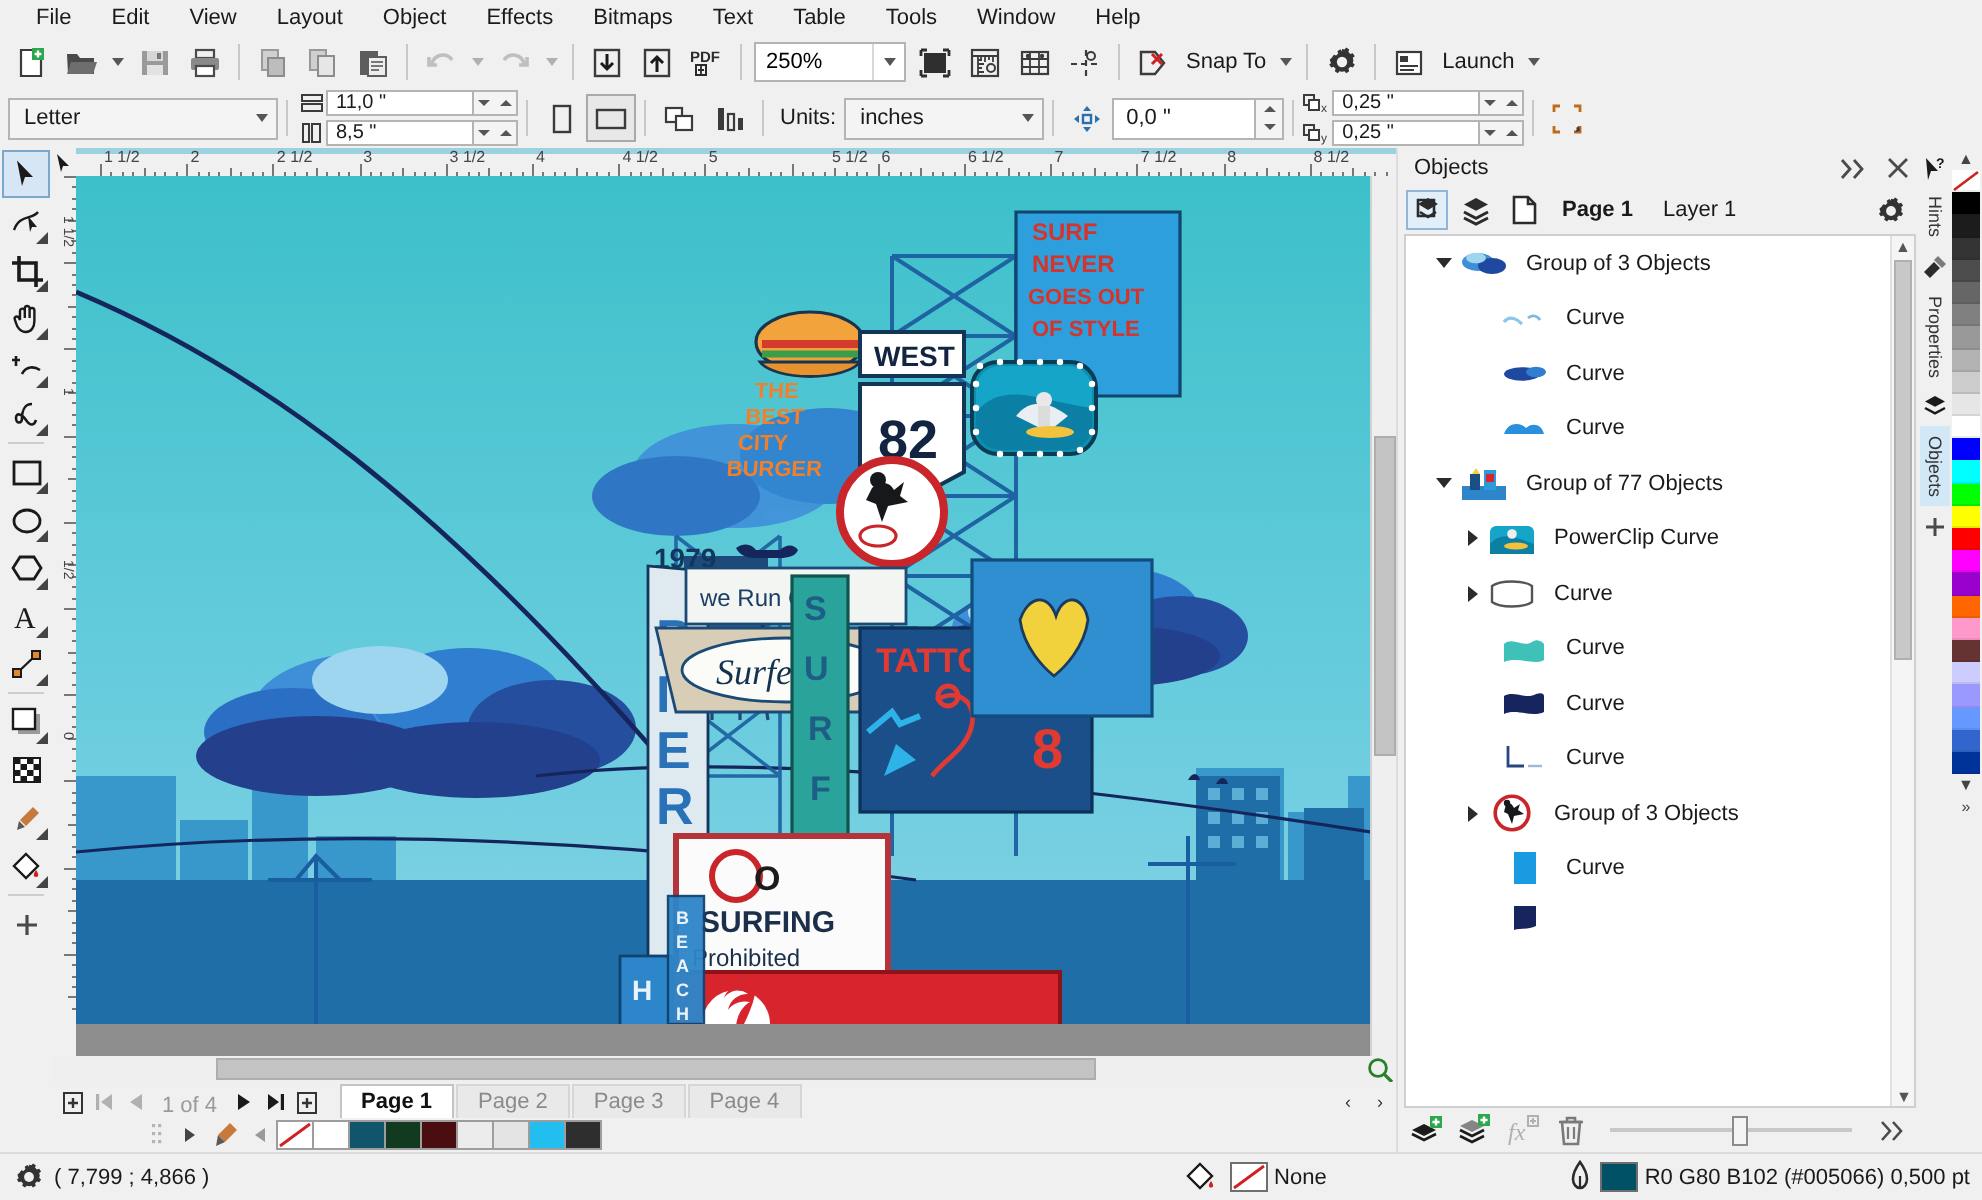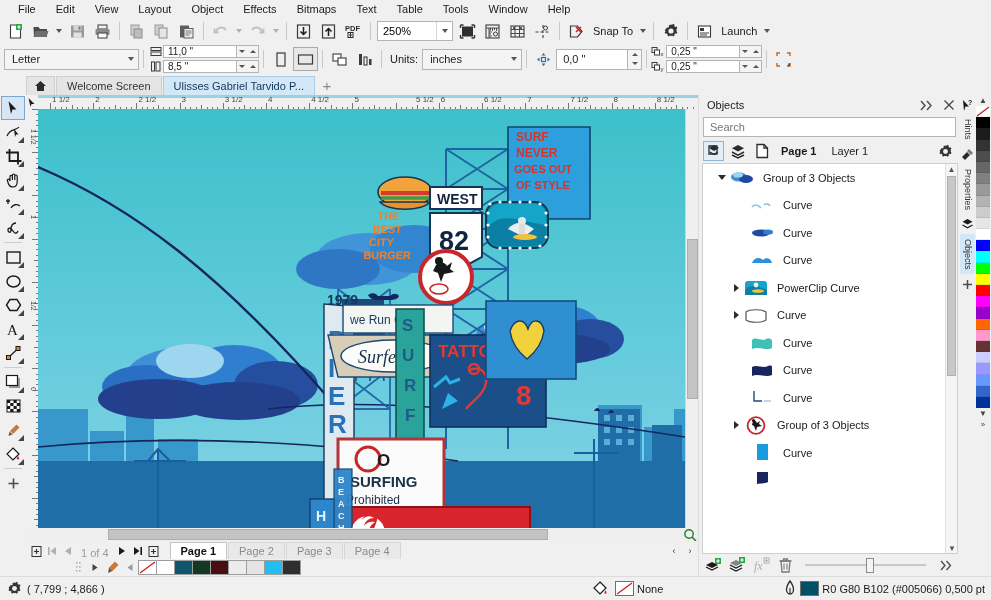--- a/index.html
+++ b/index.html
@@ -433,30 +433,20 @@
     </div>
     <div class="tb-sep"></div>
     <div class="tb-btn">
       <svg width="19" height="19" viewBox="0 0 19 19">
           <path d="M3 6V3h3M16 6V3h-3M3 13v3h3M16 13v3h-3" fill="none" stroke="#c06a1a" stroke-width="1.4"></path>
           <path d="M10 10l4.5 4.5-1 1.5 2.5-.5-.5-2.5-1.5 1z" fill="#3b3b3b"></path>
         </svg>
     </div>
   </div>
 
-  <div class="tabbar">
-    <div class="doc-tab home">
-      <svg width="13" height="12" viewBox="0 0 13 12">
-          <path d="M6.5 1L12 6h-2v5H3V6H1z" fill="#2b2b2b"></path>
-        </svg>
-    </div>
-    <div class="doc-tab">Welcome Screen</div>
-    <div class="doc-tab active">Ulisses Gabriel Tarvido P...</div>
-    <div class="tab-add">+</div>
-  </div>
 
   <div class="mainrow">
 
     <div class="toolbox">
       <div class="tool sel">
         <svg width="14" height="16" viewBox="0 0 14 16">
             <path d="M2.5 1.2l8 8.3h-4l-1.5 4.5z" fill="#1a1a1a"></path>
           </svg>
       </div>
       <div class="tool">
@@ -1176,25 +1166,20 @@
                 <path d="M1 1l4 4.5L1 10M7 1l4 4.5L7 10" fill="none" stroke="#4a4a4a" stroke-width="1.4"></path>
               </svg>
           </span>
           <span>
             <svg width="12" height="12" viewBox="0 0 12 12">
                 <path d="M1.5 1.5l9 9M10.5 1.5l-9 9" stroke="#4a4a4a" stroke-width="1.4"></path>
               </svg>
           </span>
         </span>
       </div>
-      <div class="search-wrap">
-        <div class="search-box">
-          <input placeholder="Search" style="">
-        </div>
-      </div>
       <div class="docker-tools">
         <div class="dt-btn sel">
           <svg width="16" height="16" viewBox="0 0 16 16">
               <path d="M3 3h8v8H3z" fill="none" stroke="#2b2b2b" stroke-width="1.3"></path>
               <path d="M8 2l5 3-5 3-5-3z" fill="#2b2b2b"></path>
               <path d="M4 9l4 2.5 4-2.5" fill="none" stroke="#2b2b2b" stroke-width="1.3"></path>
             </svg>
         </div>
         <div class="dt-btn">
           <svg width="16" height="16" viewBox="0 0 16 16">
@@ -1262,20 +1247,35 @@
           <div class="obj-row" style="padding-left:32px">
             <span class="exp"></span>
             <span class="thumb">
               <svg width="26" height="19" viewBox="0 0 26 19">
                   <path d="M3 12c2-6 8-6 11-3 3-3 8-2 9 3z" fill="#2a8fdc"></path>
                 </svg>
             </span>
             <span class="obj-label">Curve</span>
           </div>
 
+          <div class="obj-row" style="padding-left:12px">
+            <span class="exp">
+                <i class="tri-down"></i>
+              </span>
+            <span class="thumb">
+              <svg width="26" height="19" viewBox="0 0 26 19">
+                  <rect x="2" y="11" width="22" height="7" fill="#2d86c9"></rect>
+                  <rect x="6" y="5" width="5" height="8" fill="#1a4f85"></rect>
+                  <rect x="13" y="3" width="6" height="10" fill="#2f9ad8"></rect>
+                  <rect x="14" y="5" width="4" height="4" fill="#d8242c"></rect>
+                  <path d="M9 2l2 3H7z" fill="#f2d23c"></path>
+                </svg>
+            </span>
+            <span class="obj-label">Group of 77 Objects</span>
+          </div>
 
           <div class="obj-row" style="padding-left:26px">
             <span class="exp">
                 <i class="tri-right"></i>
               </span>
             <span class="thumb">
               <svg width="26" height="19" viewBox="0 0 26 19">
                   <rect x="2" y="3" width="22" height="14" rx="3" fill="#15a5c8"></rect>
                   <path d="M2 12c6-7 14-3 22 0v5H2z" fill="#0c7fa4"></path>
                   <circle cx="13" cy="7" r="2.4" fill="#eee"></circle>

